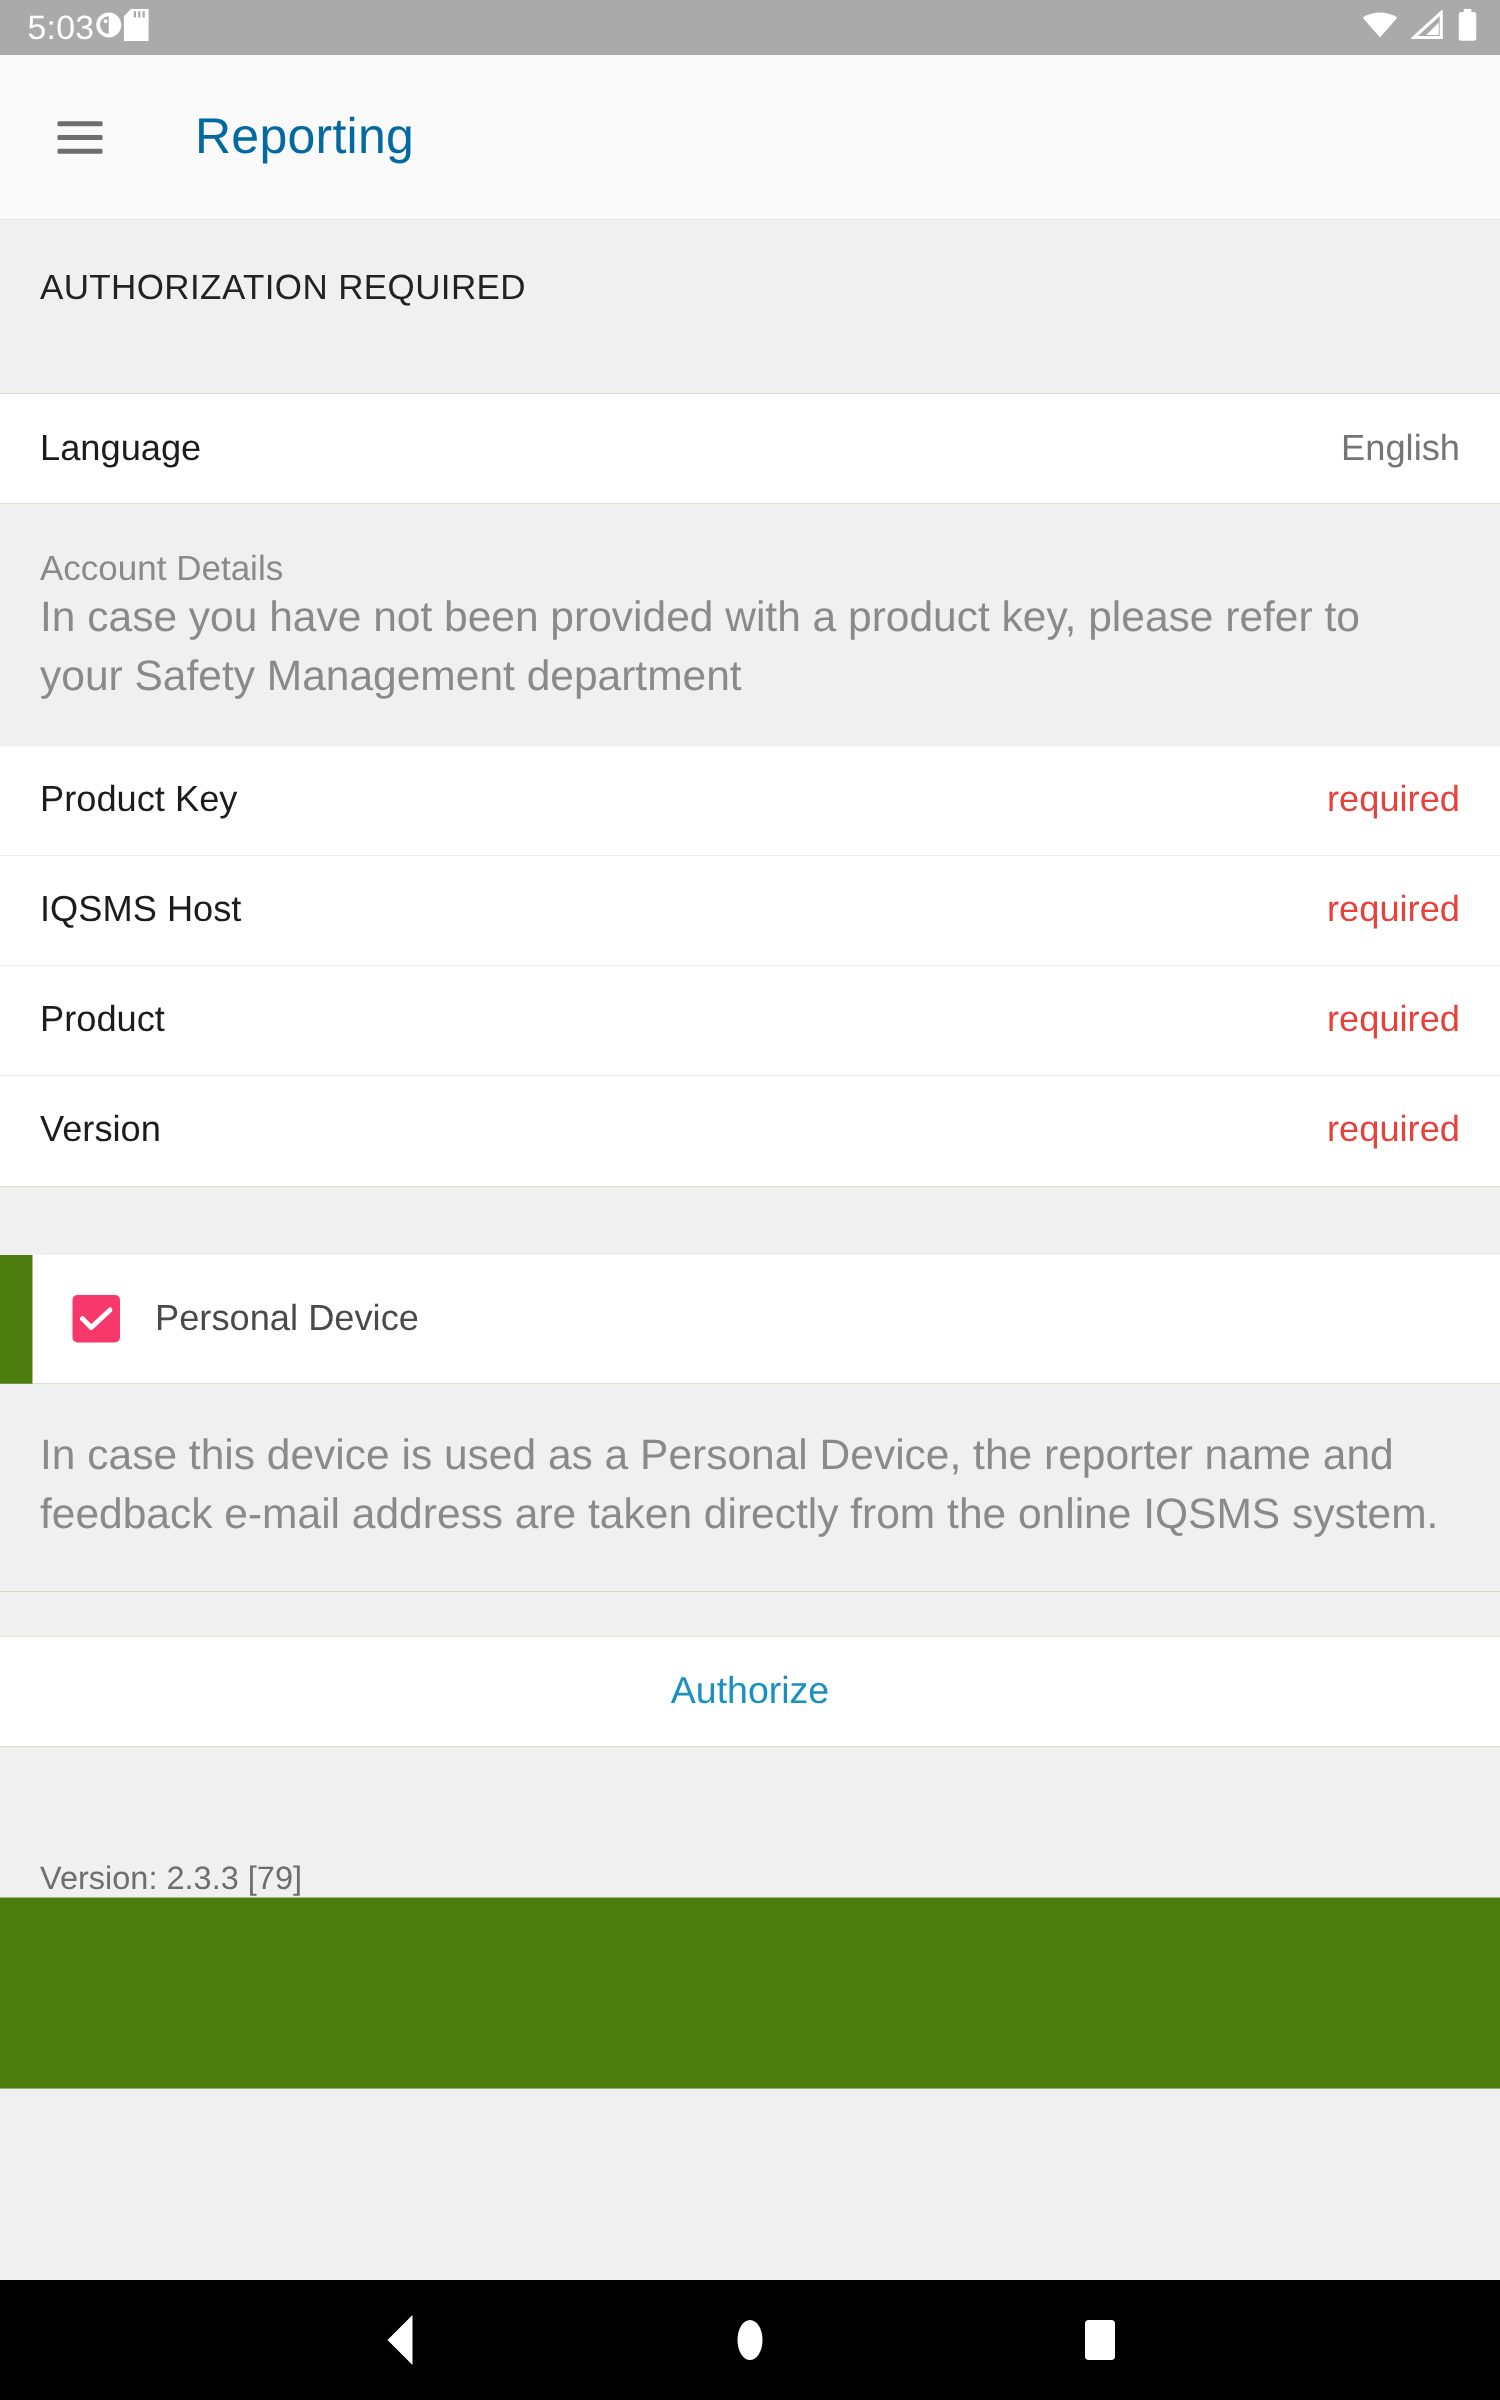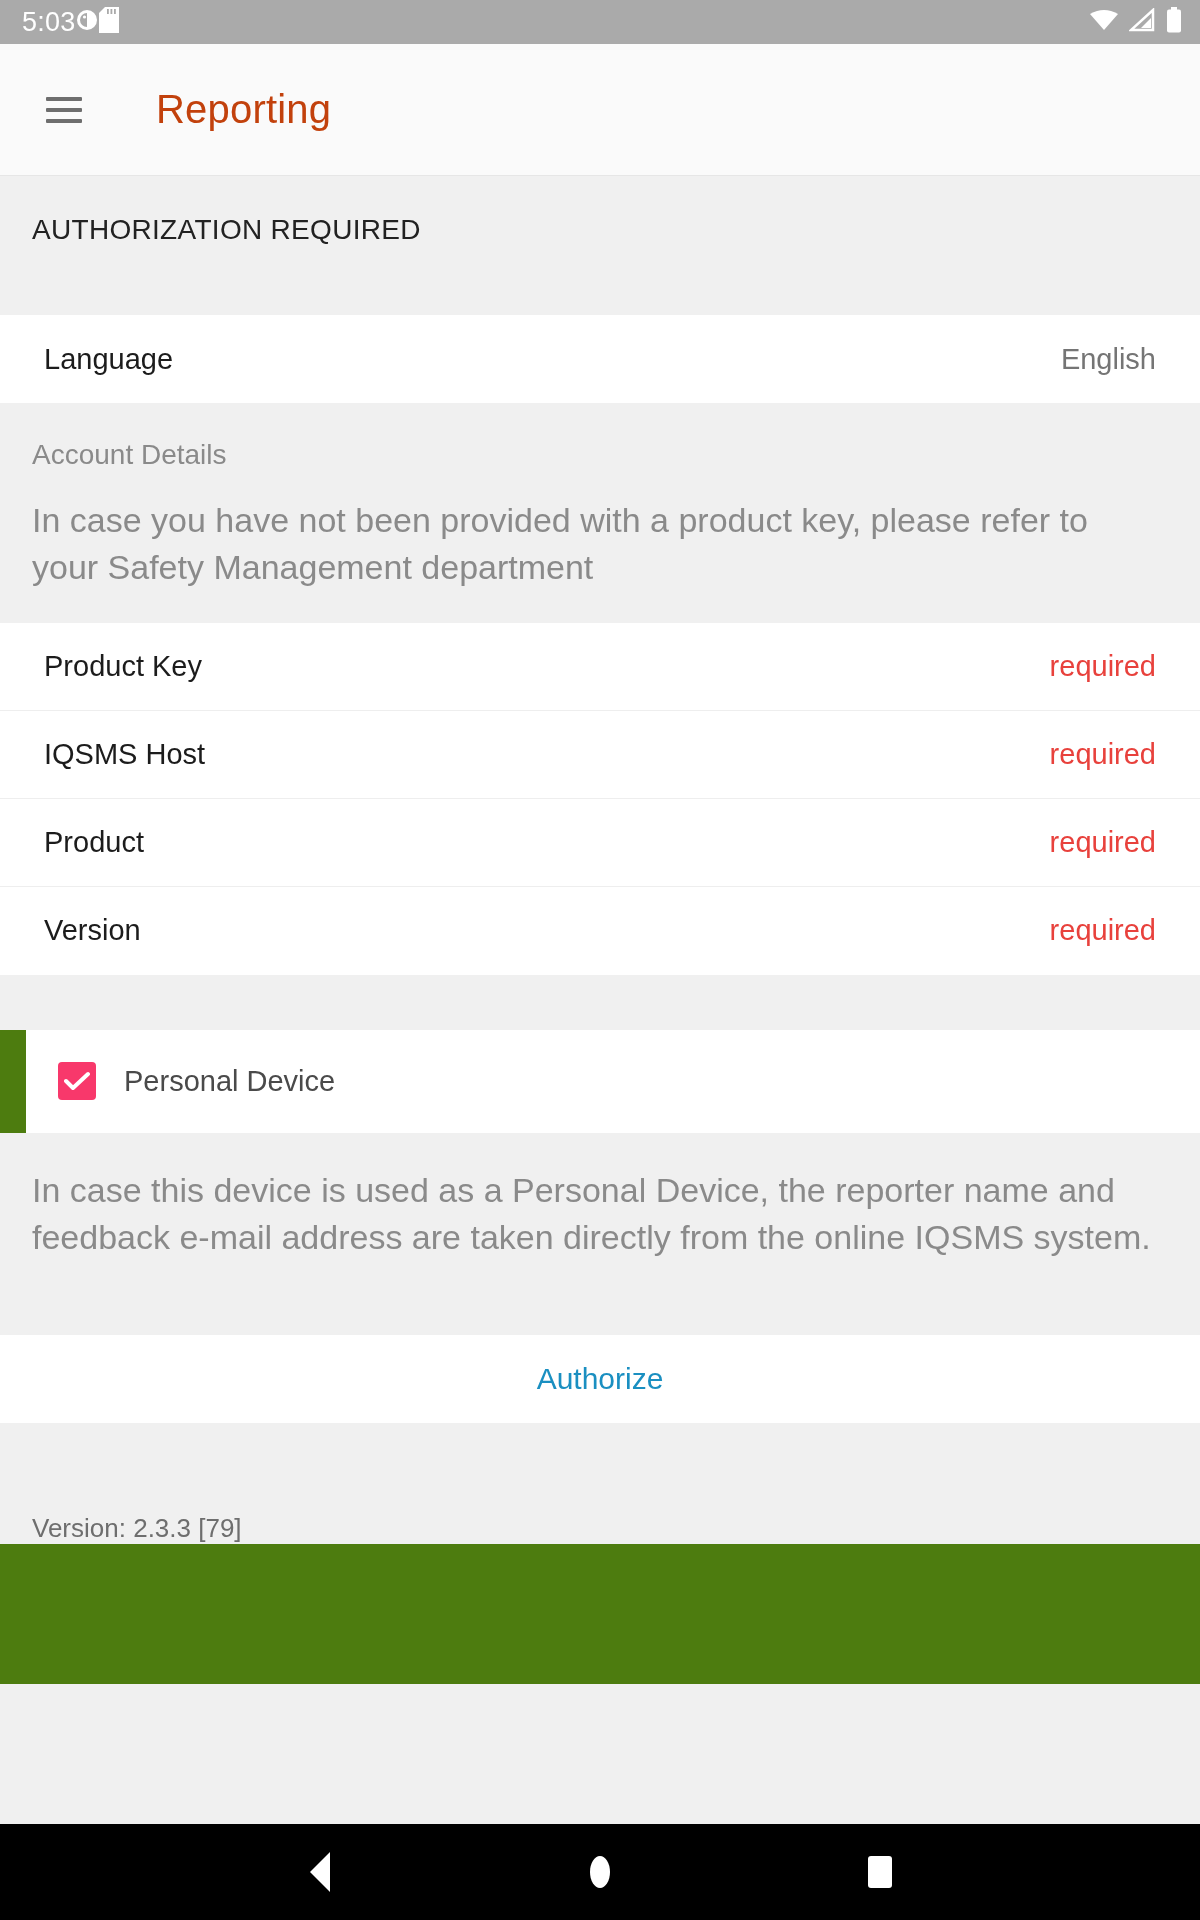--- a/index.html
+++ b/index.html
@@ -69,21 +69,21 @@
     display: block;
     height: 4px;
     width: 100%;
     background: #6e6e6e;
     border-radius: 1px;
   }
   .app-title {
     margin-left: 74px;
     font-size: 40px;
     font-weight: 400;
-    color: #c2410c;
+    color: #0369a1;
     letter-spacing: 0.2px;
   }
 
   
   .content {
     flex: 1 1 auto;
     background: #4d7c0f;
     overflow: hidden;
   }
 
@@ -99,21 +99,21 @@
     letter-spacing: 0.3px;
   }
 
   
   .list-group { background: #ffffff; }
   .row {
     background: #ffffff;
     height: 88px;
     display: flex;
     align-items: center;
-    padding: 0 44px;
+    padding: 0 32px;
     border-bottom: 1px solid #eeeeee;
   }
   .row:last-child { border-bottom: none; }
   .row-label {
     font-size: 29px;
     color: #1c1c1c;
   }
   .row-value {
     margin-left: auto;
     font-size: 29px;
@@ -122,21 +122,20 @@
   .row-value.required { color: #e8413c; }
 
   
   .info-block {
     background: #f0f0f0;
     padding: 36px 32px 32px 32px;
   }
   .info-title {
     font-size: 28px;
     color: #8a8a8a;
-    margin-bottom: 26px;
   }
   .info-text {
     font-size: 34px;
     color: #8a8a8a;
     line-height: 1.38;
     max-width: 1130px;
   }
 
   
   .spacer { background: #f0f0f0; }

